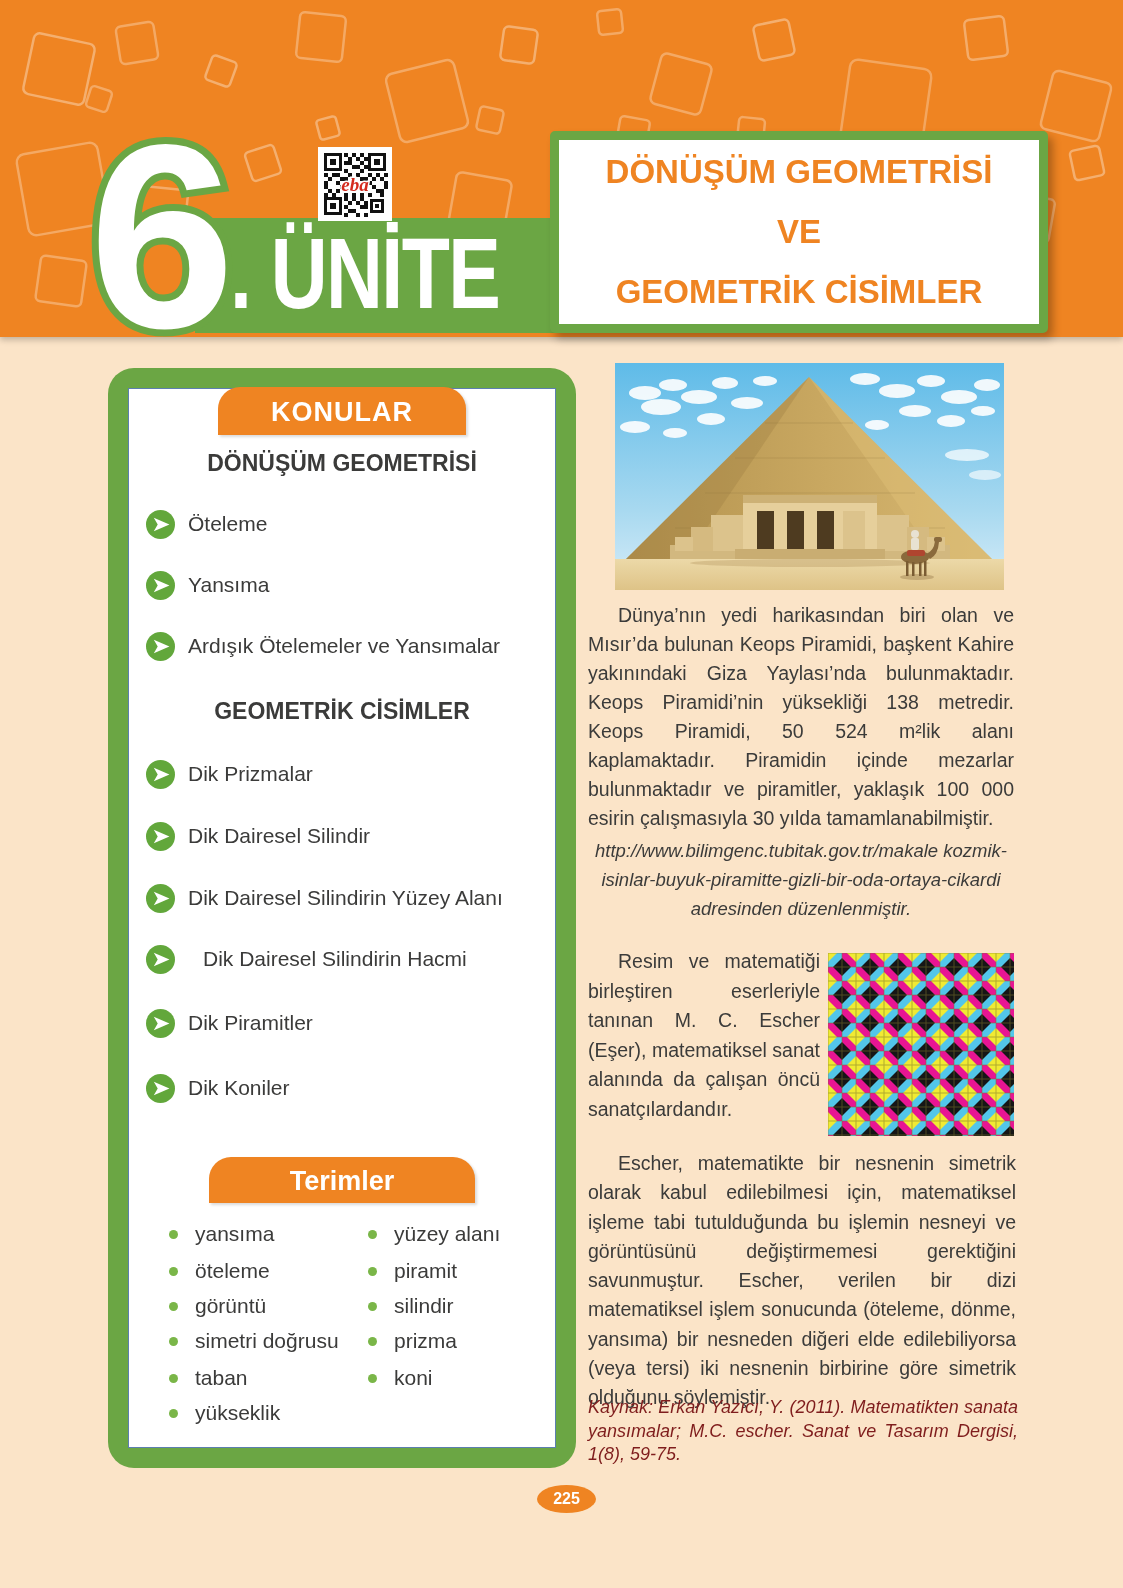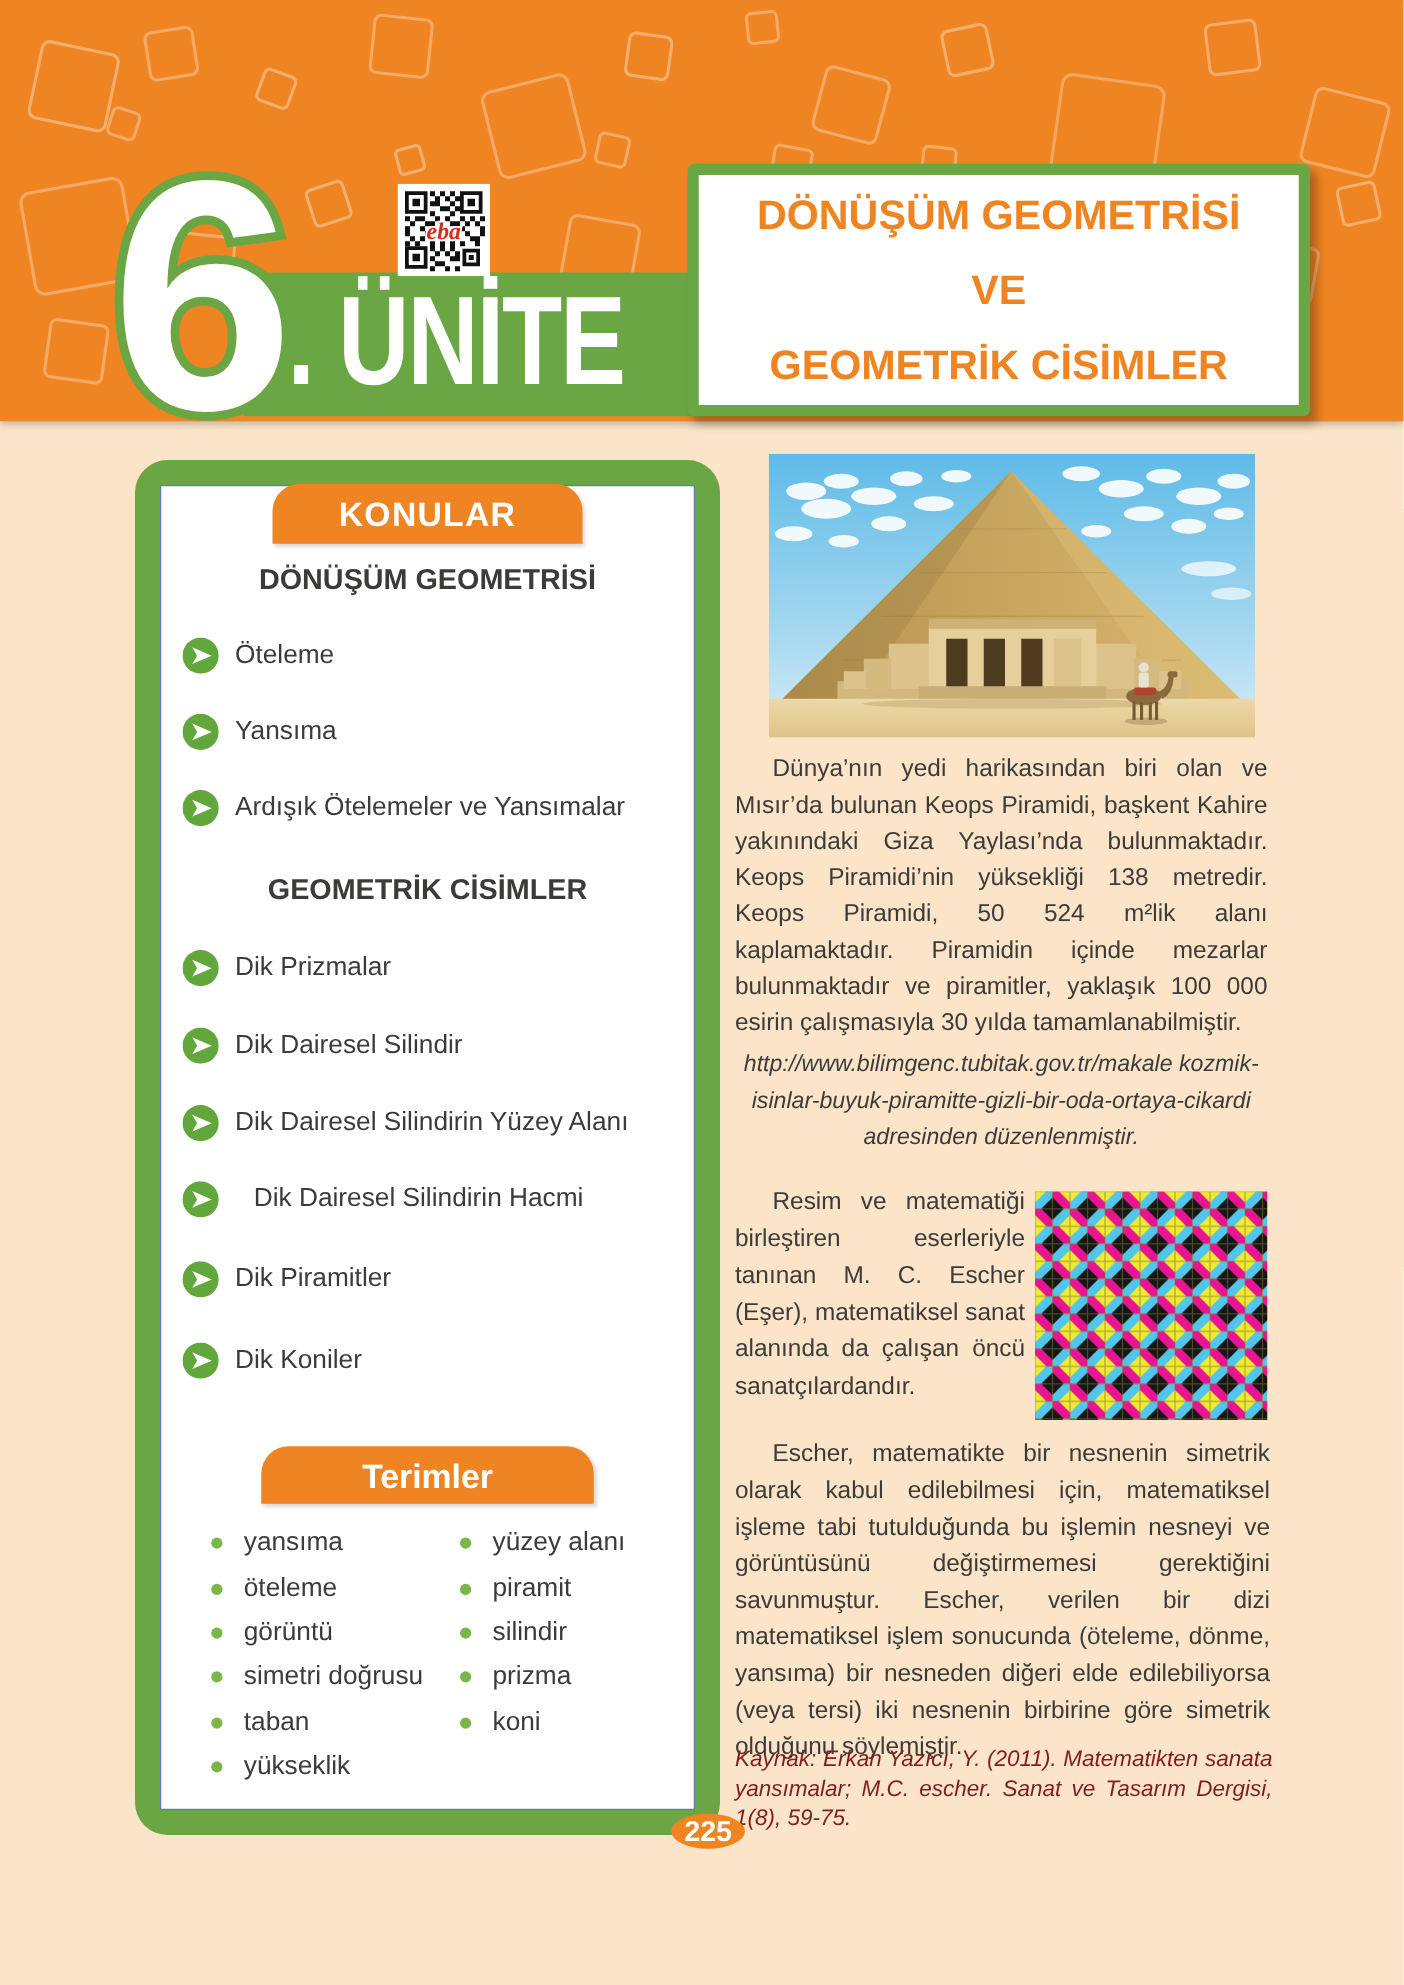--- a/index.html
+++ b/index.html
@@ -36,22 +36,22 @@
   .topic-row .tlabel{font-size:21px;color:#3B3B3A;white-space:nowrap;}
   .term-row{height:26px;display:flex;align-items:center;}
   .term-row .dot{width:9px;height:9px;border-radius:50%;background:#7AB648;margin-right:17px;flex:none;}
   .term-row .tlabel{font-size:21px;color:#3B3B3A;white-space:nowrap;}
 
   
   .body-text{font-size:19.5px;line-height:29px;text-align:justify;color:#3B3B3A;}
   .indent{text-indent:30px;}
   .source-note{font-size:18.5px;line-height:29px;font-style:italic;text-align:center;color:#3B3B3A;}
   .citation{font-size:18px;line-height:23.5px;font-style:italic;text-align:justify;color:#7f1d1d;}
-  .page-badge{left:537px;top:1451px;width:59px;height:28px;border-radius:50%;background:#EF8422;
-              color:#fff;font-weight:bold;font-size:23px;text-align:center;line-height:28px;}
+  .page-badge{left:537px;top:1485px;width:59px;height:28px;border-radius:50%;background:#EF8422;
+              color:#fff;font-weight:bold;font-size:16px;text-align:center;line-height:28px;}
 </style>
 </head>
 <body>
 
 <div class="page">
 
   <div class="abs header-band">
     <svg width="1123" height="337" viewBox="0 0 1123 337" style="position:absolute;left:0;top:0;">
       <g fill="none" stroke="#ffffff" stroke-width="2.5">
         <rect x="28" y="38" width="62" height="62" rx="6" opacity=".35" transform="rotate(12 59 69)"></rect>

